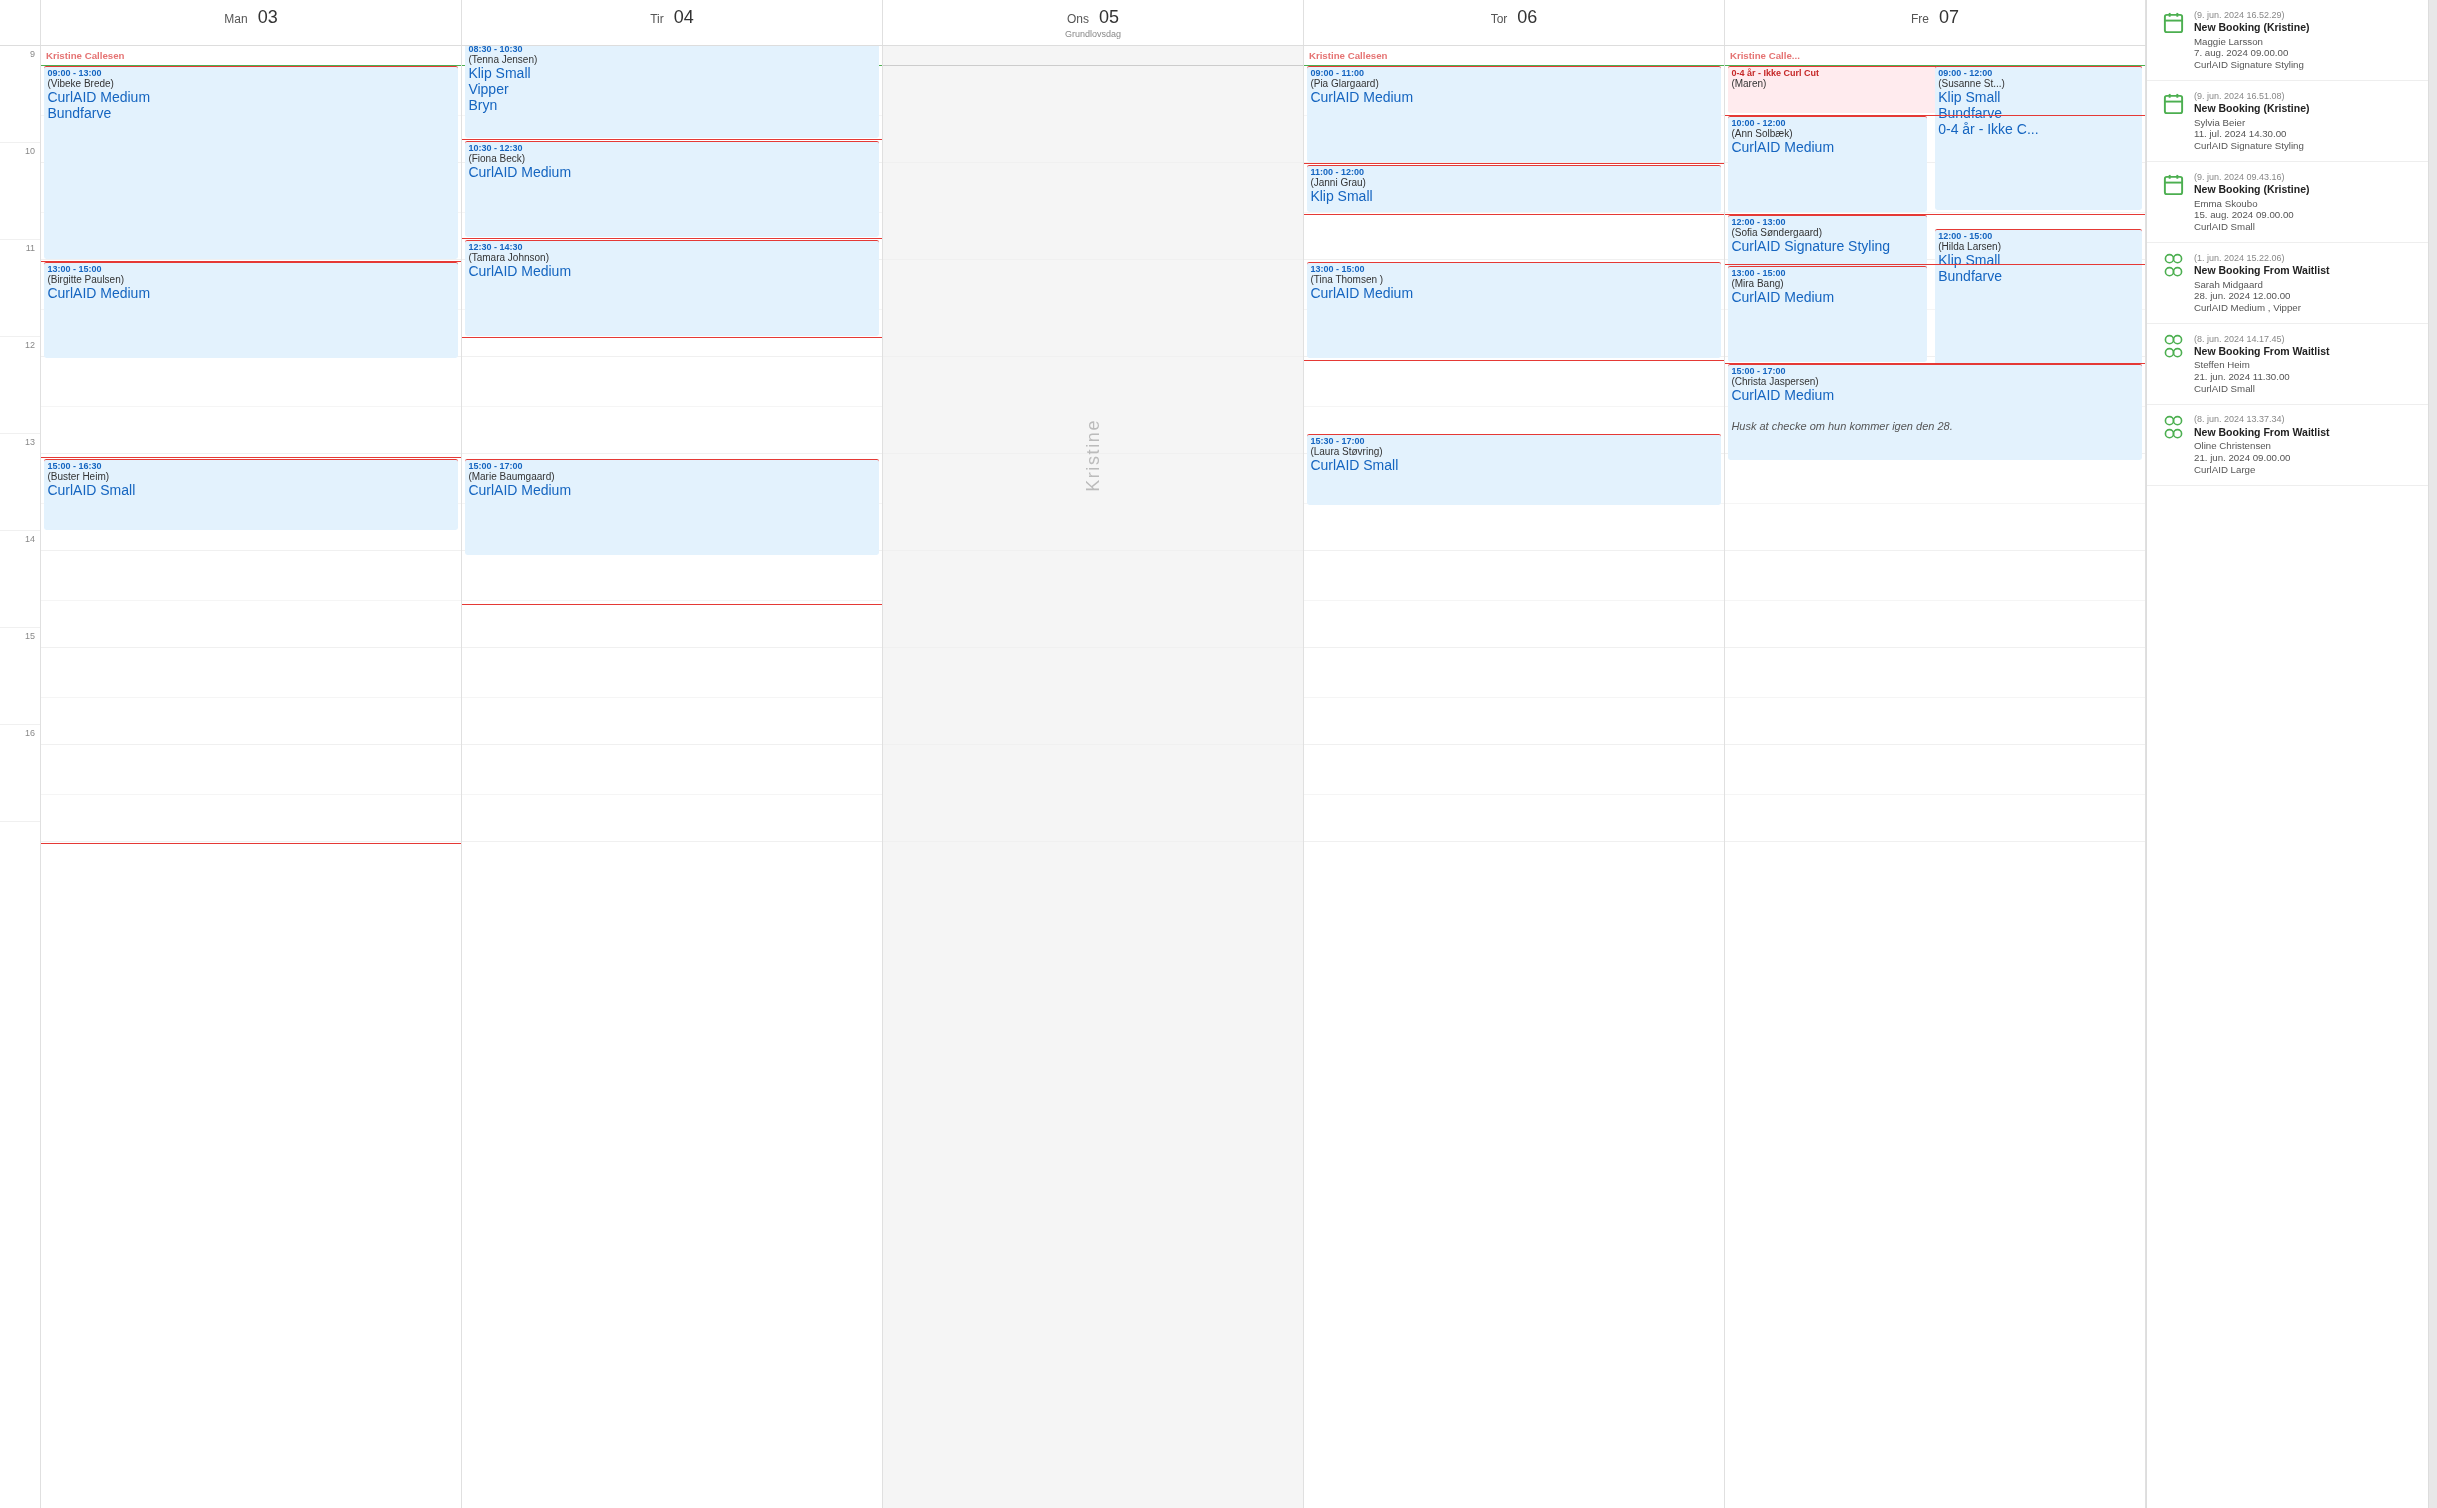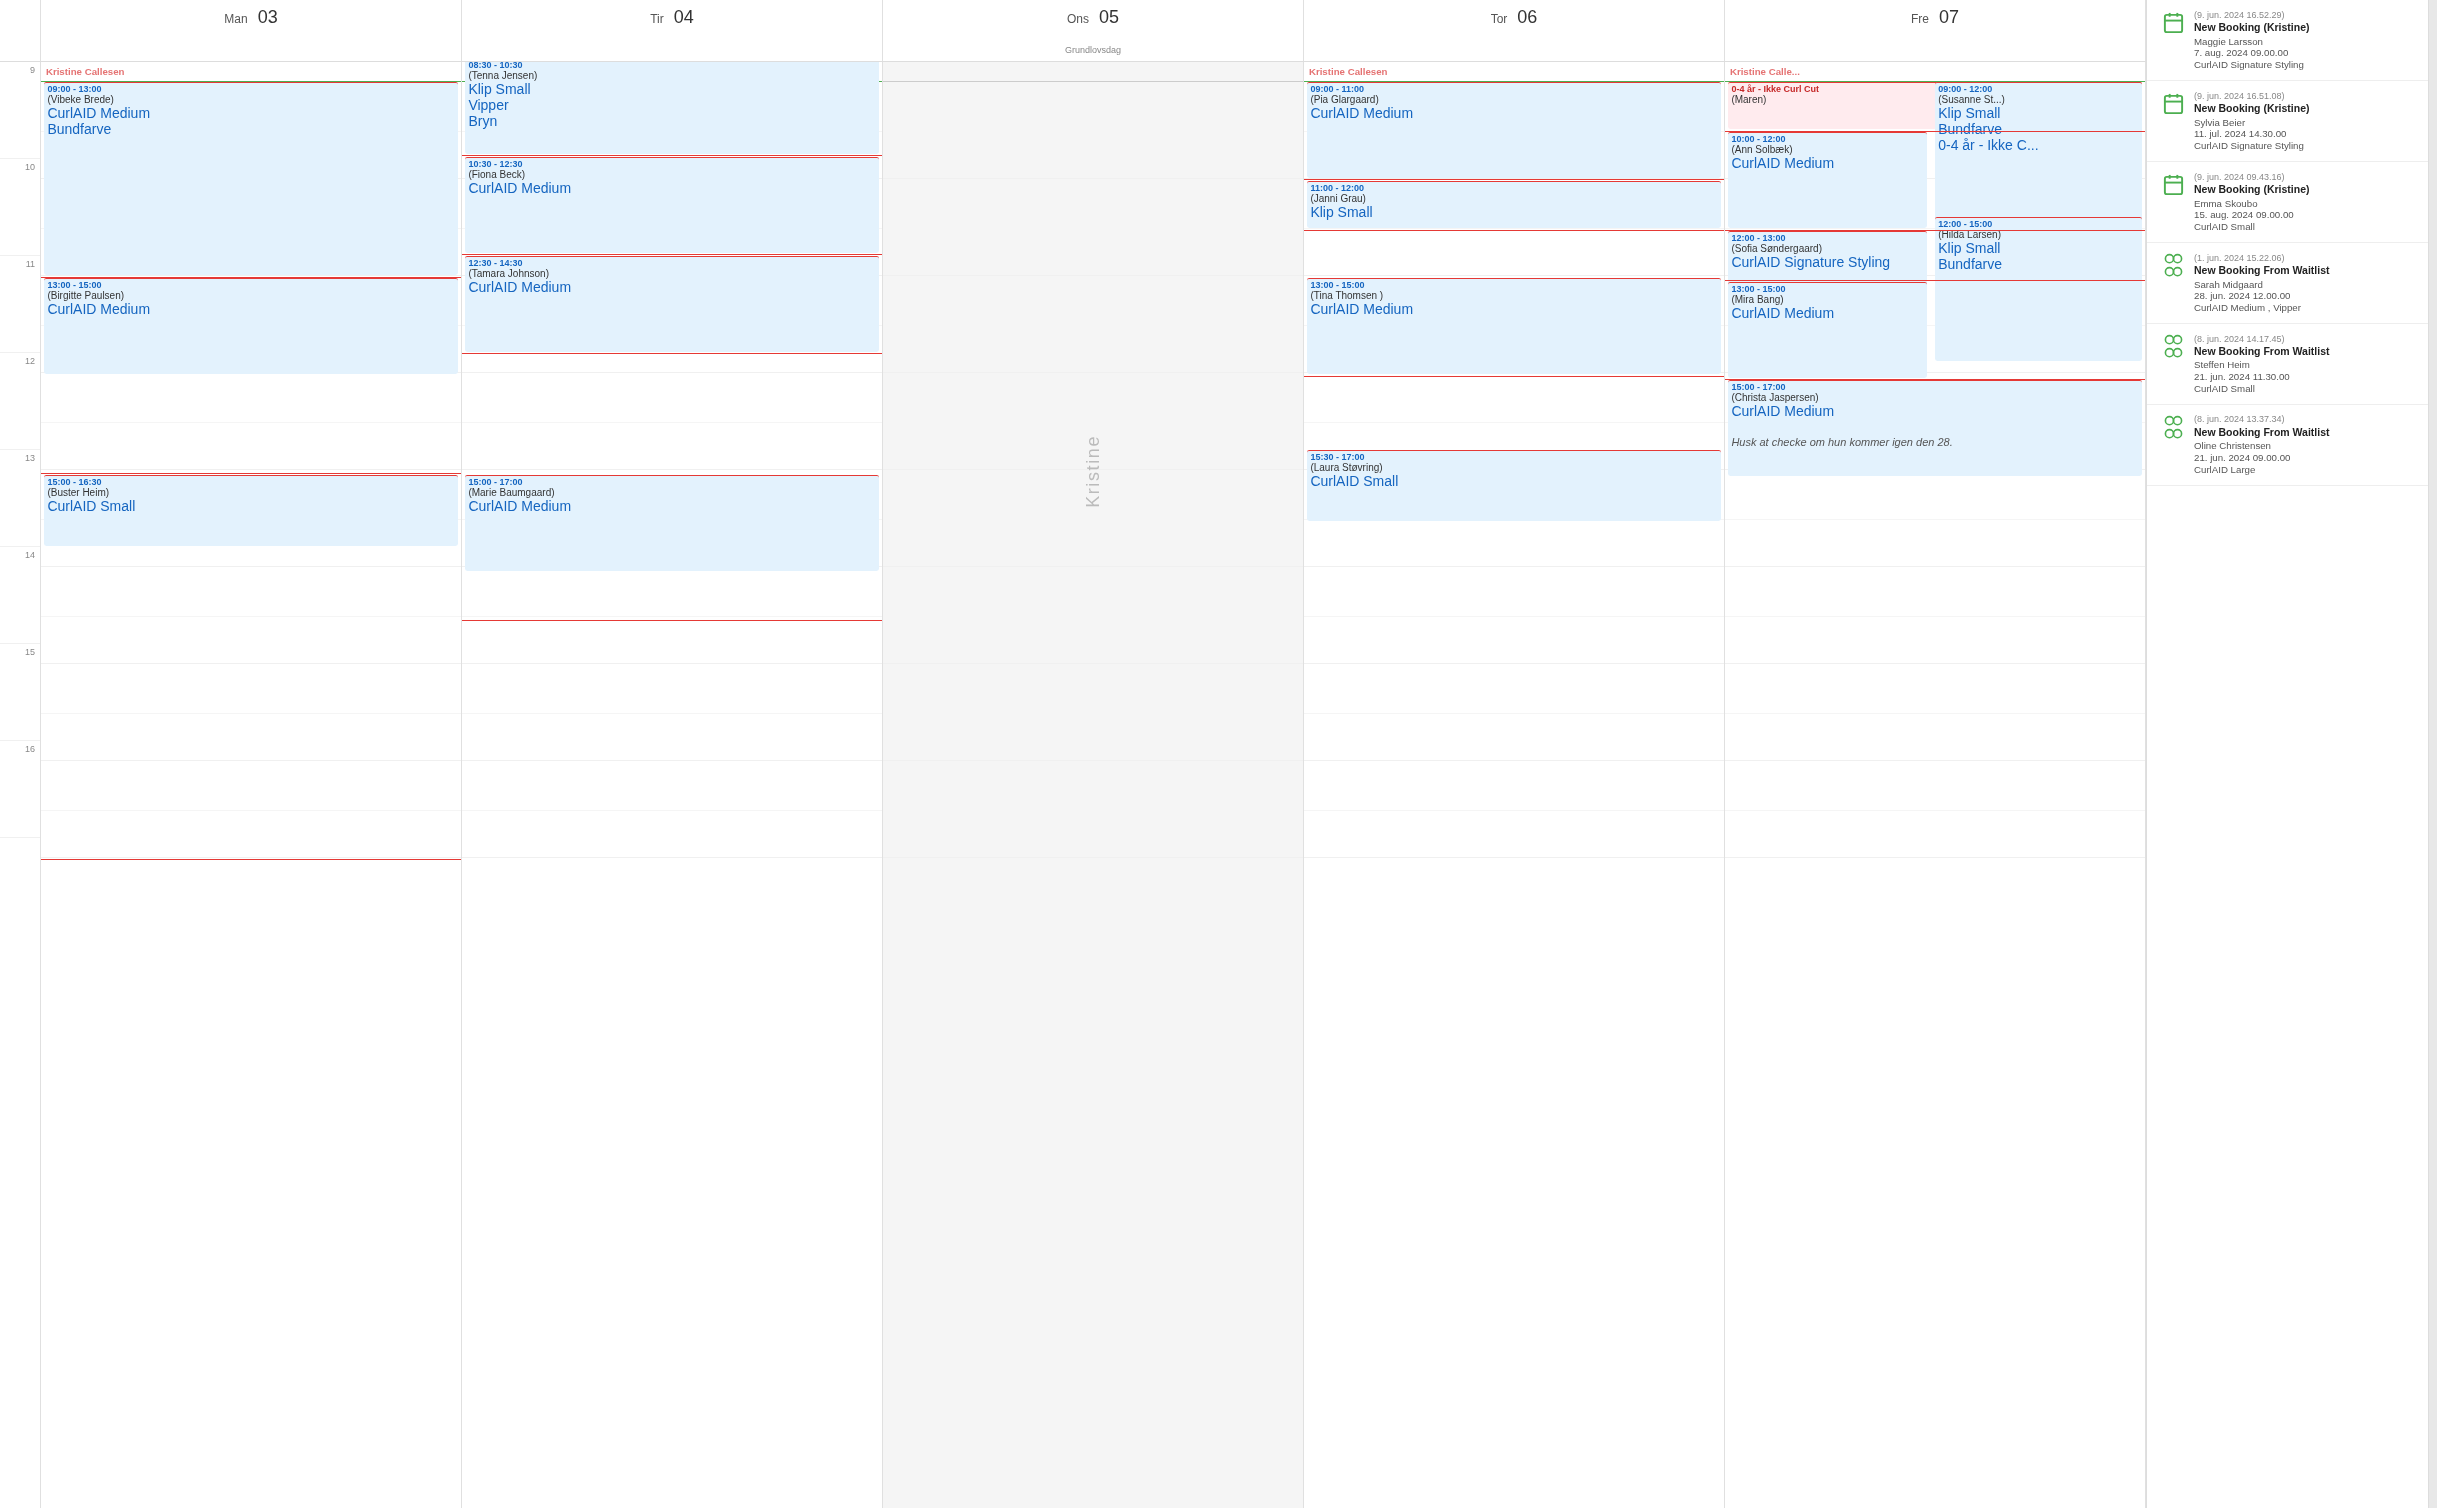--- a/index.html
+++ b/index.html
@@ -43,21 +43,21 @@
       color: #555;
     }
     .day-header .day-num {
       font-size: 18px;
       font-weight: 400;
       color: #333;
     }
     .day-header .day-sub {
       font-size: 9px;
       color: #888;
-      margin-top: 17px;
+      margin-top: 1px;
     }
 
     .body-scroll {
       display: flex;
       flex: 1;
       overflow-y: auto;
       position: relative;
     }
 
     .time-gutter {
@@ -513,21 +513,21 @@
           </div>
 
           <div class="red-line" style="top:148px;"></div>
 
           <div class="appt-block" style="top:149px; height:144px; right:52%;">
             <div class="appt-time">12:00 - 13:00</div>
             <div class="appt-name">(Sofia Søndergaard)</div>
             <div class="appt-service">CurlAID Signature Styling</div>
           </div>
 
-          <div class="appt-block" style="top:135px; height:144px; left:50%;">
+          <div class="appt-block" style="top:163px; height:144px; left:50%;">
             <div class="appt-time">12:00 - 15:00</div>
             <div class="appt-name">(Hilda Larsen)</div>
             <div class="appt-service">Klip Small</div>
             <div class="appt-service">Bundfarve</div>
           </div>
 
           <div class="red-line" style="top:198px;"></div>
 
           <div class="appt-block" style="top:200px; height:96px; right:52%;">
             <div class="appt-time">13:00 - 15:00</div>

